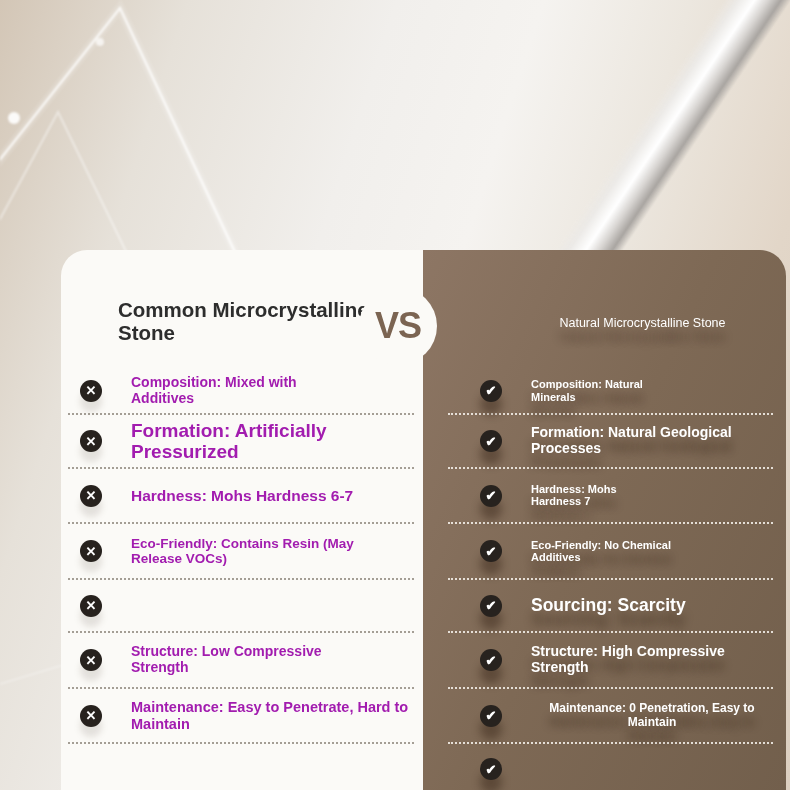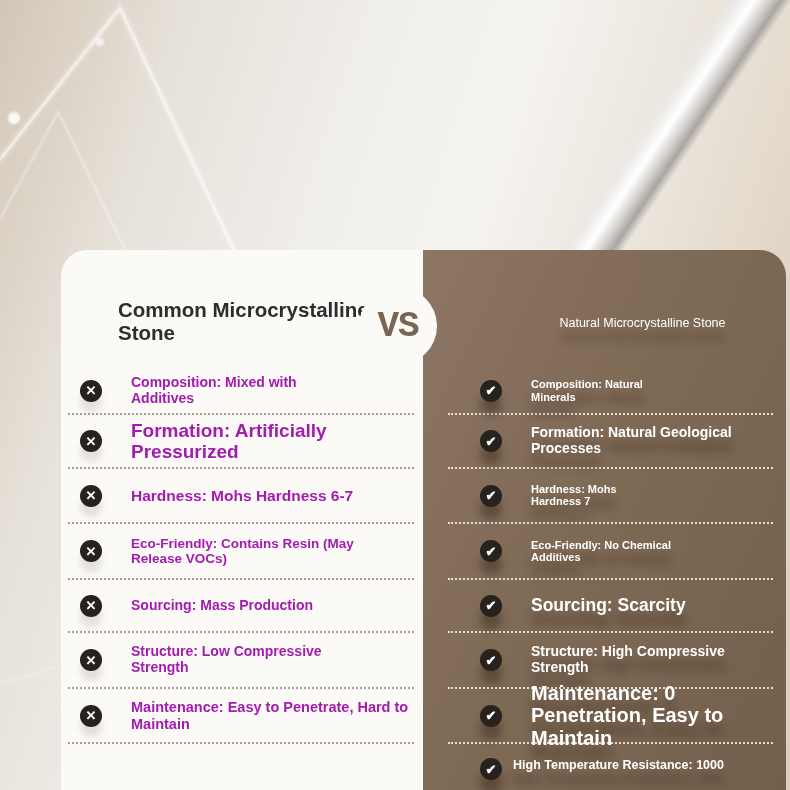--- a/index.html
+++ b/index.html
@@ -29,21 +29,21 @@
 
   
   .cards { position:absolute; left:33px; top:250px; width:725px; height:540px; display:flex;margin-left:28px; }
   .card { position:relative; height:100%; }
   .card-left  { width:362px; background:#fbfaf7; border-top-left-radius:26px; }
   .card-right { flex:1; background:linear-gradient(115deg,#8d7664 0%, #7e6955 48%, #725f4c 100%); border-top-right-radius:26px; }
 
   .vs-circle {
     position:absolute; left:359px; top:287px; width:78px; height:78px;
     border-radius:50%; background:#fbfaf7; z-index:6;
-    display:flex; align-items:center; justify-content:center;font-family:Liberation Mono, monospace;
+    display:flex; align-items:center; justify-content:center;
   }
   .vs-circle span {
     font-size:36px; font-weight:800; color:#7b6452; letter-spacing:-1px;
   }
 
   .left-title {
     position:absolute; left:57px; top:48px; width:262px;
     font-size:20.5px; font-weight:700; color:#2d2d2d; line-height:1.14;
   }
   .right-title {
@@ -93,21 +93,21 @@
   .list-left .row:nth-child(7) .txt { max-width:285px; font-size:14.5px; }
   .list-left .row:nth-child(8) .txt { max-width:278px; font-size:12px; font-weight:600; }
 
   
   .list-right .row:nth-child(1) .txt { max-width:150px; }
   .list-right .row:nth-child(2) .txt { max-width:215px; font-size:14px; }
   .list-right .row:nth-child(3) .txt { max-width:112px; line-height:1.02; }
   .list-right .row:nth-child(4) .txt { max-width:185px; }
   .list-right .row:nth-child(5) .txt { font-size:17.5px; font-weight:700; }
   .list-right .row:nth-child(6) .txt { max-width:208px; font-size:14px; }
-  .list-right .row:nth-child(7) .txt { max-width:258px; font-size:20px; }
+  .list-right .row:nth-child(7) .txt { max-width:258px; font-size:12px;text-align:center; }
   .list-right .row:nth-child(8) .txt { font-size:12.5px; }
   .list-right .row:nth-child(8) .ic  { margin-right:11px; }
 
   .ghost-ic {
     position:absolute; left:12px; top:14px; width:26px; height:21px;
     background:rgba(140,130,120,0.32); border-radius:5px; filter:blur(1px);
   }
 </style>
 </head>
 <body>
@@ -141,21 +141,20 @@
       <div class="row">
         <span class="ic">✕</span>
         <span class="txt">Hardness: Mohs Hardness 6-7</span>
       </div>
       <div class="row">
         <span class="ic">✕</span>
         <span class="txt">Eco-Friendly: Contains Resin (May Release VOCs)</span>
       </div>
       <div class="row">
         <span class="ic">✕</span>
-        <span class="txt">Sourcing: Mass Production</span>
       </div>
       <div class="row">
         <span class="ic">✕</span>
         <span class="txt">Structure: Low Compressive Strength</span>
       </div>
       <div class="row">
         <span class="ic">✕</span>
         <span class="txt">Maintenance: Easy to Penetrate, Hard to Maintain</span>
       </div>
     </div>
@@ -187,21 +186,20 @@
       <div class="row">
         <span class="ic">✔</span>
         <span class="txt">Structure: High Compressive Strength</span>
       </div>
       <div class="row">
         <span class="ic">✔</span>
         <span class="txt">Maintenance: 0 Penetration, Easy to Maintain</span>
       </div>
       <div class="row">
         <span class="ic">✔</span>
-        <span class="txt">High Temperature Resistance: 1000</span>
       </div>
     </div>
   </div>
 
 </div>
 
 <div class="vs-circle">
   <span>VS</span>
 </div>
 

